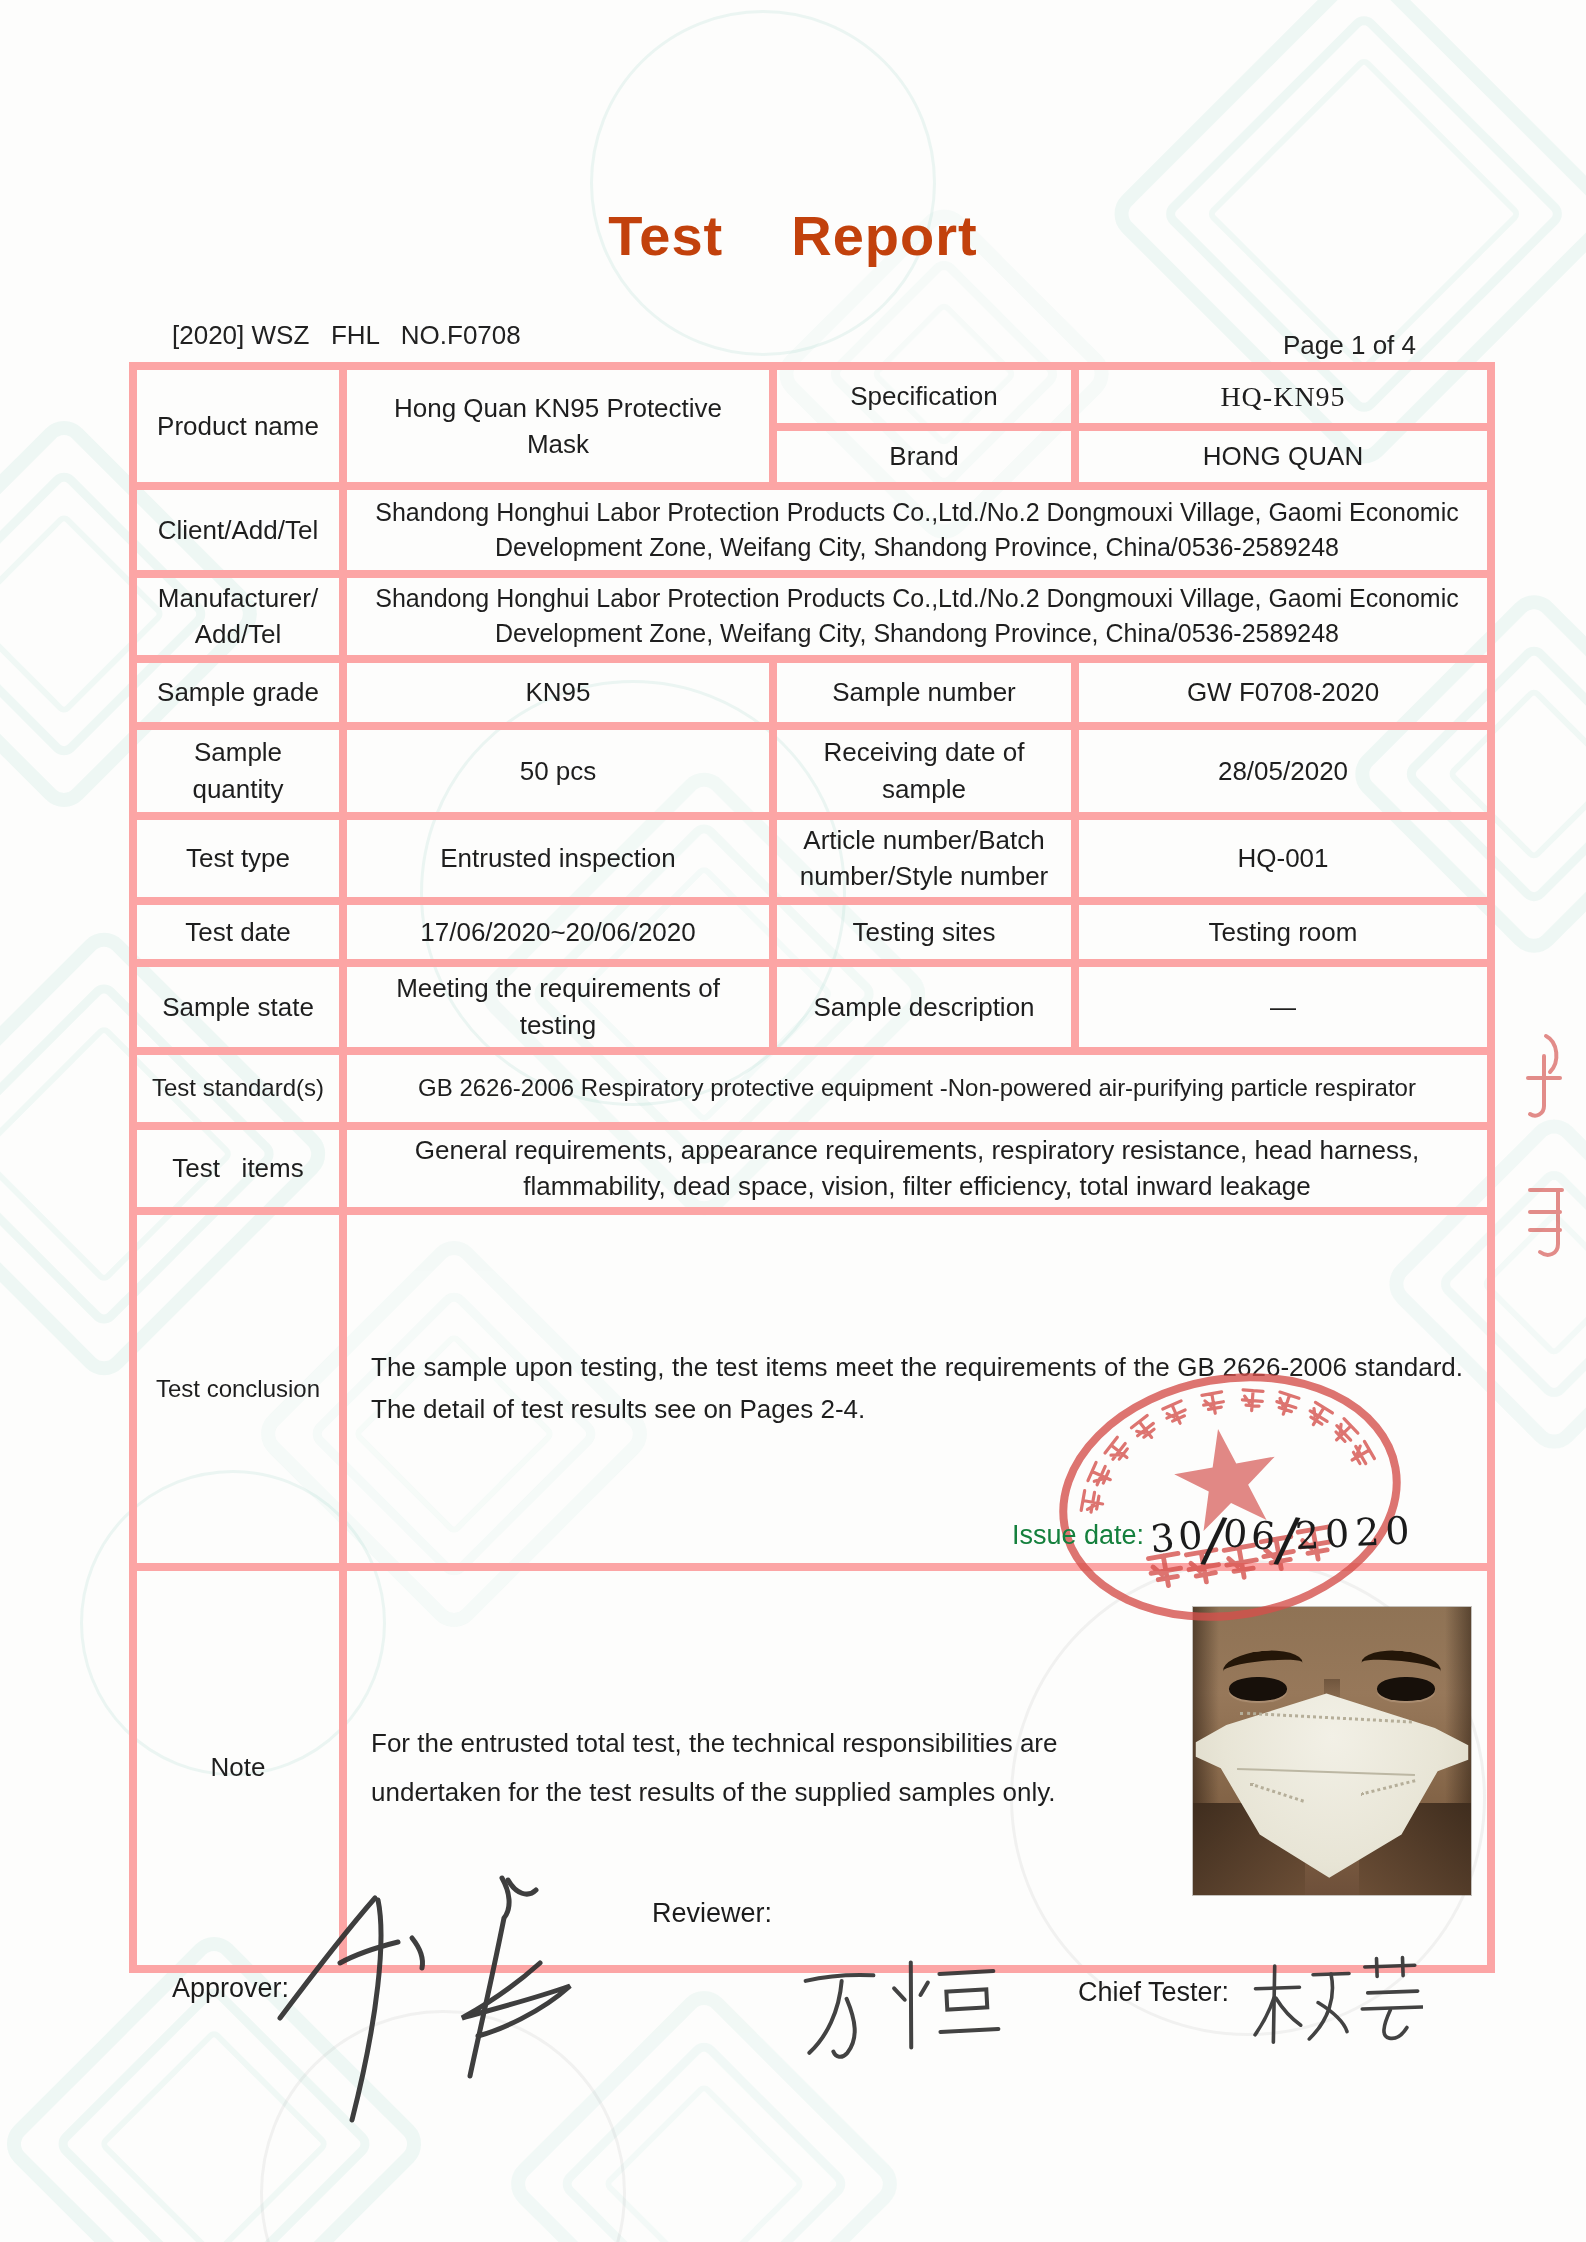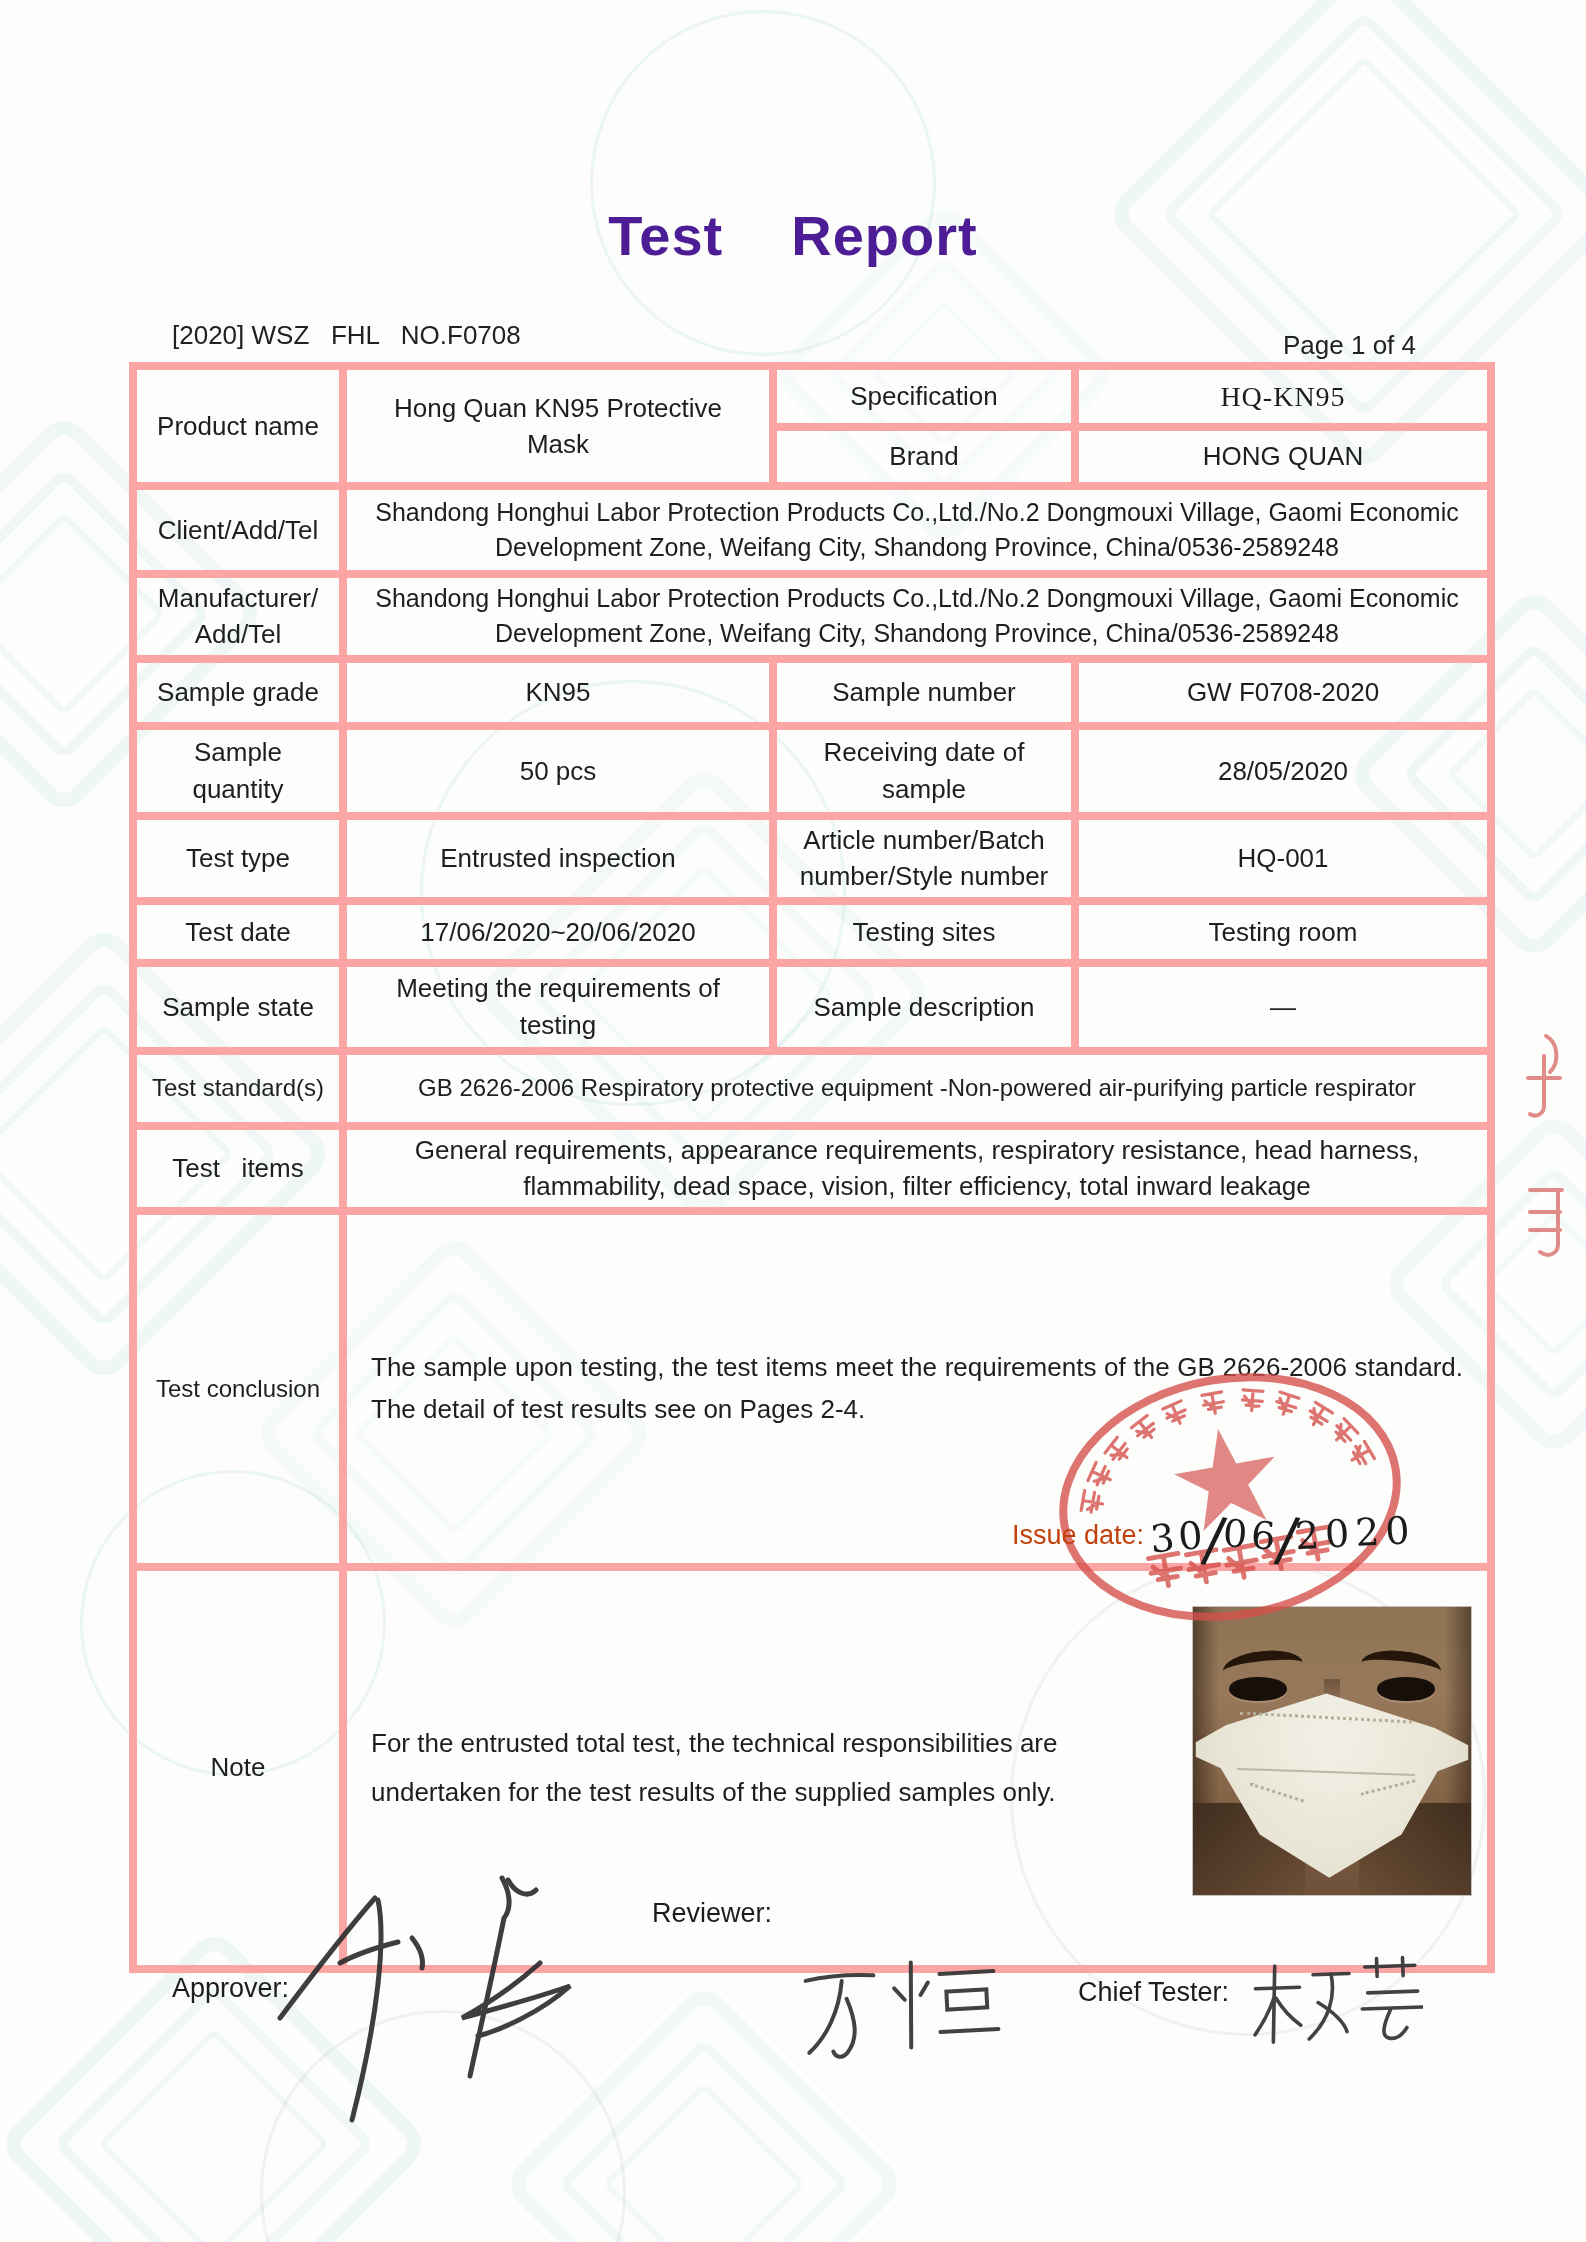--- a/index.html
+++ b/index.html
@@ -10,21 +10,21 @@
   }
   
   .wm-layer{position:absolute;inset:0;z-index:0;pointer-events:none;}
   .wmb{position:absolute;border:14px solid rgba(138,205,190,0.13);border-radius:26px;transform:rotate(45deg);}
   .wmb::before{content:"";position:absolute;inset:26px;border:9px solid rgba(138,205,190,0.13);border-radius:14px;}
   .wmb::after{content:"";position:absolute;inset:58px;border:6px solid rgba(138,205,190,0.11);border-radius:8px;}
   .wmc{position:absolute;border:3px solid rgba(150,208,194,0.17);border-radius:50%;}
   .wmc.grey{border-color:rgba(160,160,160,0.12);}
   
   .title{position:absolute;top:203px;left:0;right:0;text-align:center;z-index:1;
-    font-size:56px;font-weight:bold;color:#4c1d95;letter-spacing:1px;}
+    font-size:56px;font-weight:bold;color:#c2410c;letter-spacing:1px;}
   .title .t-gap{display:inline-block;width:68px;}
   .ref-no{position:absolute;left:172px;top:320px;font-size:26px;white-space:pre;z-index:1;}
   .page-no{position:absolute;left:1283px;top:330px;font-size:26px;z-index:1;}
   
   table.report{position:absolute;left:129px;top:362px;z-index:1;
     border-collapse:collapse;table-layout:fixed;width:1358px;
     border:3px solid #282828;font-size:26px;color:#1e1e1e;}
   table.report td{border:8px solid #fca5a5;text-align:center;vertical-align:middle;
     padding:2px 14px;line-height:1.4;overflow:hidden;}
   td.lab{line-height:1.35;}
@@ -32,21 +32,21 @@
   td.addr{text-align:justify;font-size:25px;padding:4px 18px;line-height:1.55;}
   td.one-line{white-space:nowrap;text-align:left;font-size:24px;padding-left:18px;}
   td.fit{font-size:24px;white-space:nowrap;}
   td.pre{white-space:pre;}
   .serif{font-family:"Liberation Serif",serif;font-size:28px;letter-spacing:1px;}
   .conc-text{text-align:justify;padding:0 6px;line-height:1.6;}
   .note-text{width:820px;text-align:left;line-height:1.85;padding-left:6px;}
   
   .stamp{position:absolute;left:1035px;top:1352px;z-index:3;opacity:.88;}
   .issue-date{position:absolute;left:1012px;top:1500px;z-index:4;display:flex;align-items:center;}
-  .issue-date .lbl{font-size:27px;color:#c2410c;margin-right:6px;}
+  .issue-date .lbl{font-size:27px;color:#15803d;margin-right:6px;}
   .hand{font-family:"DejaVu Serif",serif;color:#1b1b1b;}
   .hd-num{font-size:38px;letter-spacing:4px;display:inline-block;}
   .hd-slash{font-size:60px;font-weight:normal;display:inline-block;transform:rotate(8deg);margin:0 -2px;position:relative;top:4px;}
   .r1{transform:rotate(-5deg) translateY(2px);}
   .r2{transform:rotate(4deg);}
   .r3{transform:rotate(-3deg) translateY(-2px);letter-spacing:6px;}
   
   .photo{position:absolute;left:1193px;top:1607px;width:278px;height:288px;z-index:2;
     background:linear-gradient(180deg,#8f7355 0%,#97785a 30%,#8a6b4d 55%,#7c5d41 78%,#6e503a 100%);
     overflow:hidden;box-shadow:0 0 0 1px rgba(90,80,70,.35);}

